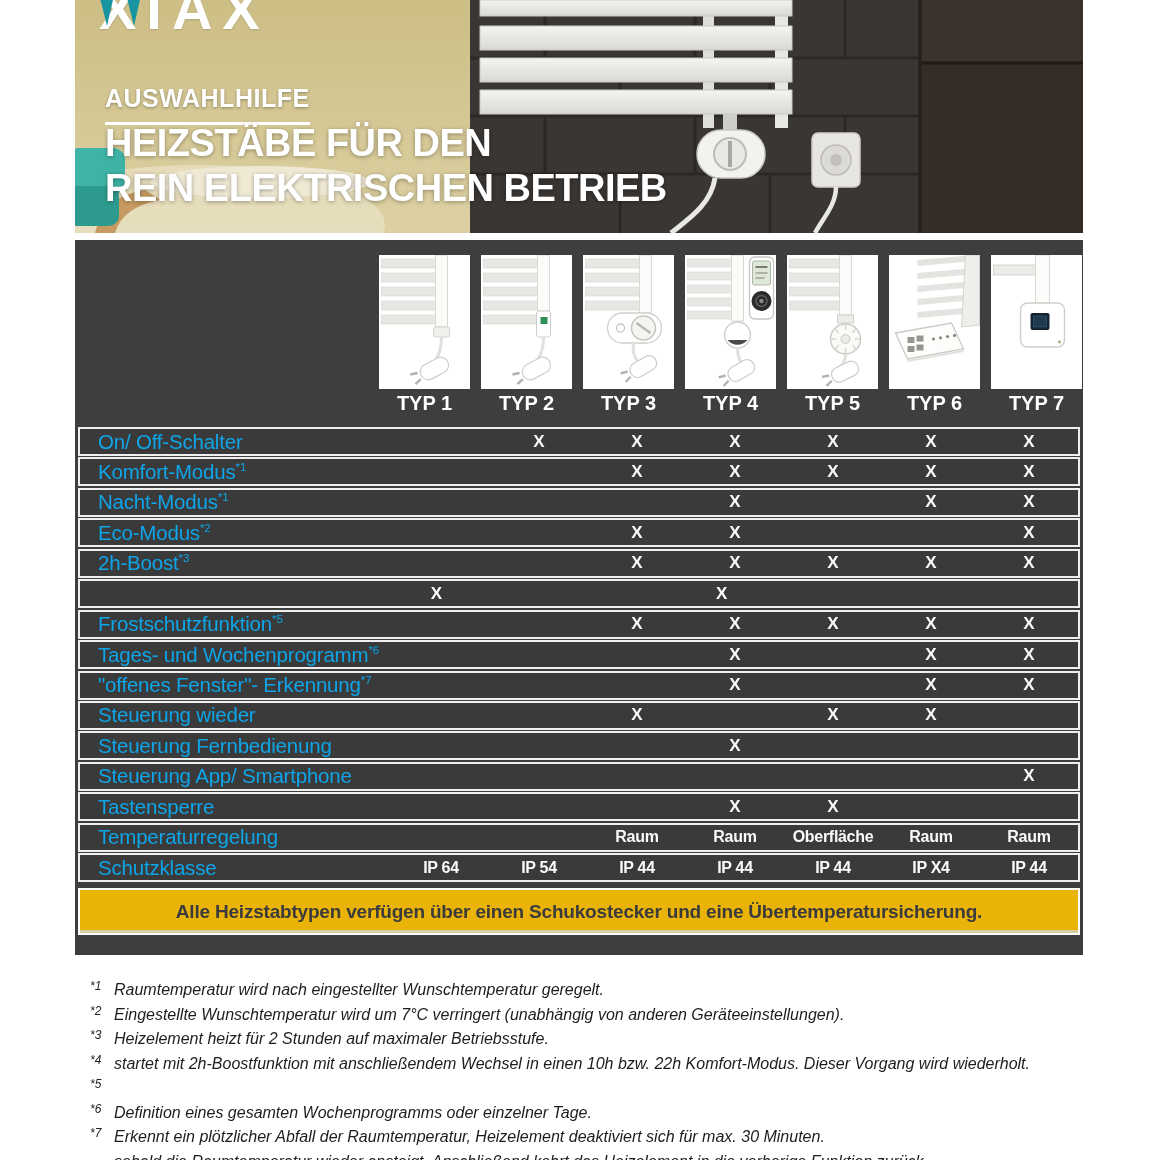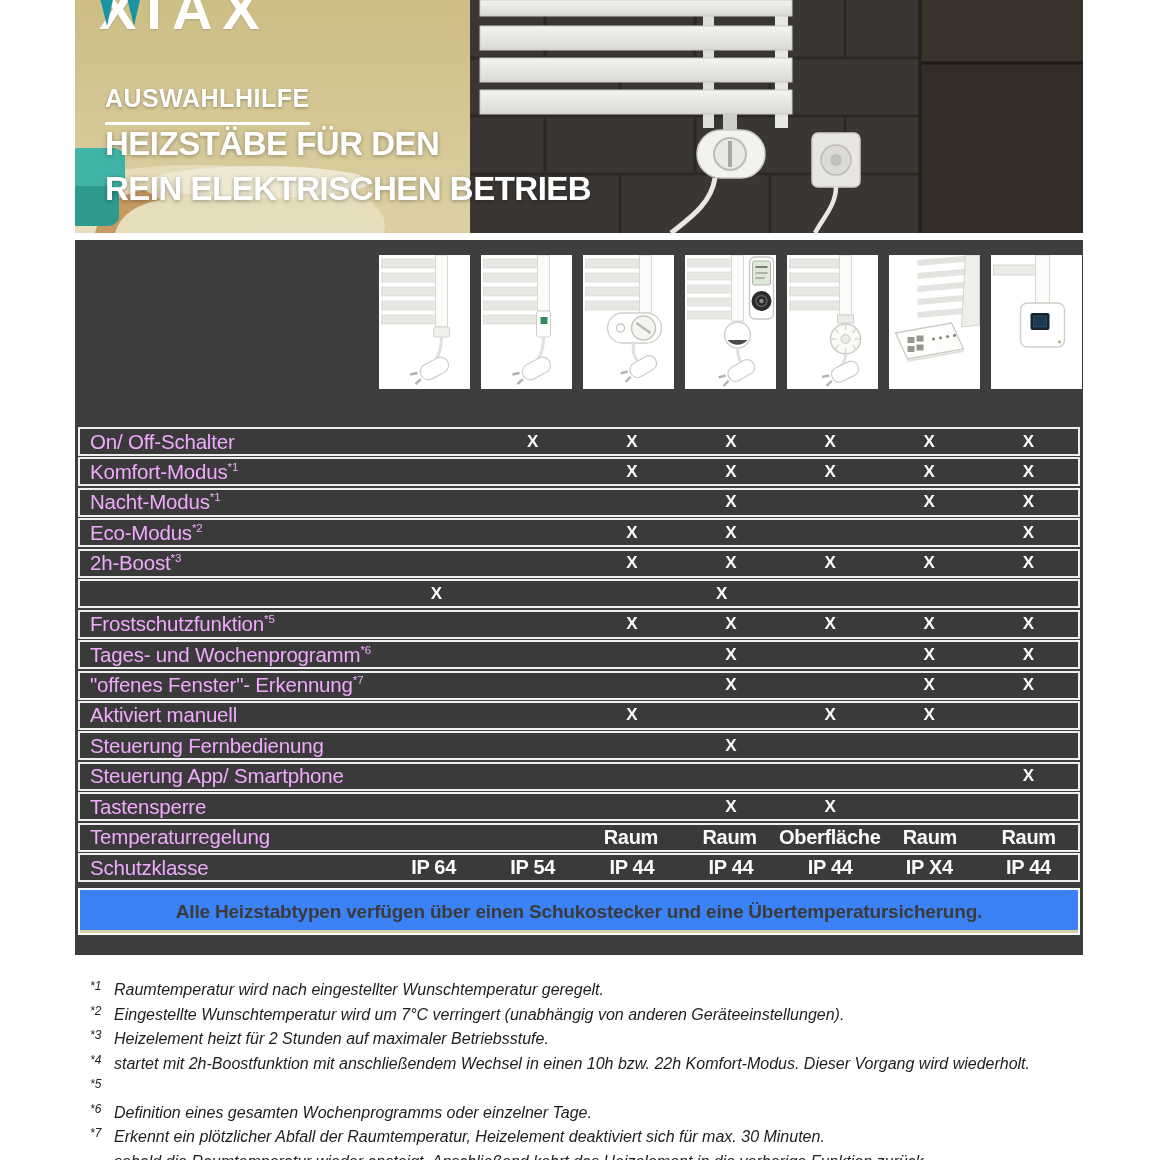--- a/index.html
+++ b/index.html
@@ -10,43 +10,43 @@
   
   .hero{top:0;height:233px;overflow:hidden;background:#d5c68e;}
   .hero svg{position:absolute;left:0;top:0;}
   .logo{position:absolute;left:24px;top:-18px;display:flex;align-items:flex-end;
         color:#fff;font-weight:700;font-size:56px;letter-spacing:10px;line-height:1;
         text-shadow:0 1px 2px rgba(0,0,0,.15);}
   .logo .m-icon{margin:0 4px 2px -4px;}
   .eyebrow{position:absolute;left:30px;top:84px;color:#fff;font-weight:700;font-size:25px;
            letter-spacing:.5px;border-bottom:3px solid #fff;padding-bottom:9px;
            text-shadow:0 1px 3px rgba(0,0,0,.35);}
-  .hero-title{position:absolute;left:30px;top:121px;color:#fff;font-weight:700;font-size:33px;
+  .hero-title{position:absolute;left:30px;top:121px;color:#fff;font-weight:700;font-size:38px;
               line-height:45px;letter-spacing:-.5px;text-shadow:0 1px 4px rgba(0,0,0,.35);}
 
   
   .block{top:240px;height:715px;background:#3e3e3e;}
   .thumb-row,.typ-row{position:absolute;left:304px;display:flex;gap:11px;}
   .thumb-row{top:15px;}
   .thumb{width:91px;height:134px;background:#fff;overflow:hidden;}
   .typ-row{top:152px;}
   .typ-label{width:91px;text-align:center;color:#fff;font-weight:700;font-size:20px;}
 
   #feature-rows{position:absolute;left:3px;top:187px;width:1002px;}
   .t-row{box-sizing:border-box;height:29px;margin-bottom:1.45px;border:2px solid #efefef;
          background:#3a3a3a;display:flex;align-items:center;}
-  .row-label{flex:0 0 294px;color:#f0abfc;font-size:20.5px;letter-spacing:-.2px;
-             padding-left:10px;white-space:nowrap;}
+  .row-label{flex:0 0 294px;color:#0ea5e9;font-size:20.5px;letter-spacing:-.2px;
+             padding-left:18px;white-space:nowrap;}
   .row-label sup{font-size:11.5px;vertical-align:8px;letter-spacing:0;}
   .cell{flex:1;text-align:center;color:#fafafa;}
   .cell.mark{font-weight:700;font-size:17px;}
-  .cell.value{font-weight:700;font-size:20px;letter-spacing:-.3px;}
+  .cell.value{font-weight:700;font-size:16px;letter-spacing:-.3px;}
 
   .note-bar{position:absolute;left:3px;top:648px;width:1002px;height:47px;box-sizing:border-box;
-            background:#3b82f6;border:2px solid #fdfdfd;display:flex;align-items:center;
+            background:#eab308;border:2px solid #fdfdfd;display:flex;align-items:center;
             justify-content:center;box-shadow:inset 0 -3px 0 #d6cfa4;}
   .note-bar span{color:#3b3b3b;font-weight:700;font-size:19px;letter-spacing:-.2px;}
 
   
   .footnotes{position:absolute;left:90px;top:982px;width:990px;}
   .fn{display:flex;margin-bottom:8.3px;color:#1d1d1d;font-style:italic;font-size:16px;
       line-height:16.2px;white-space:nowrap;}
   .fn .fsup{flex:0 0 24px;font-size:12px;transform:translateY(-4px);}
   .fn.cont .fsup{visibility:hidden;}
 </style>
@@ -294,20 +294,29 @@
         <rect x="2" y="10" width="52" height="10" fill="#ebebe8" stroke="#d5d5d1" stroke-width="1"></rect>
         <rect x="44" y="0" width="14" height="48" fill="#fcfcfb" stroke="#d8d8d4" stroke-width="1"></rect>
         <rect x="29" y="48" width="44" height="44" rx="7" fill="#ffffff" stroke="#cfcfcb" stroke-width="1.4"></rect>
         <rect x="39" y="58" width="19" height="17" rx="2" fill="#16222e"></rect>
         <rect x="42" y="61" width="13" height="11" fill="#1f3a4d" stroke="#2e5a77" stroke-width=".7"></rect>
         <circle cx="68" cy="87" r="1.4" fill="#b0a27a"></circle>
       </svg>
     </div>
   </div>
 
+  <div class="typ-row" id="typ-row">
+      <div class="typ-label">TYP 1</div>
+      <div class="typ-label">TYP 2</div>
+      <div class="typ-label">TYP 3</div>
+      <div class="typ-label">TYP 4</div>
+      <div class="typ-label">TYP 5</div>
+      <div class="typ-label">TYP 6</div>
+      <div class="typ-label">TYP 7</div>
+    </div>
 
   <div id="feature-rows">
       <div class="t-row">
         <div class="row-label"><span>On/ Off-Schalter</span></div>
         <div class="cell mark"></div>
         <div class="cell mark">X</div>
         <div class="cell mark">X</div>
         <div class="cell mark">X</div>
         <div class="cell mark">X</div>
         <div class="cell mark">X</div>
@@ -386,21 +395,21 @@
         <div class="row-label"><span>"offenes Fenster"- Erkennung</span><sup>*7</sup></div>
         <div class="cell mark"></div>
         <div class="cell mark"></div>
         <div class="cell mark"></div>
         <div class="cell mark">X</div>
         <div class="cell mark"></div>
         <div class="cell mark">X</div>
         <div class="cell mark">X</div>
       </div>
       <div class="t-row">
-        <div class="row-label"><span>Aktiviert manuell</span></div>
+        <div class="row-label"><span>Steuerung wieder</span></div>
         <div class="cell mark"></div>
         <div class="cell mark"></div>
         <div class="cell mark">X</div>
         <div class="cell mark"></div>
         <div class="cell mark">X</div>
         <div class="cell mark">X</div>
         <div class="cell mark"></div>
       </div>
       <div class="t-row">
         <div class="row-label"><span>Steuerung Fernbedienung</span></div>

